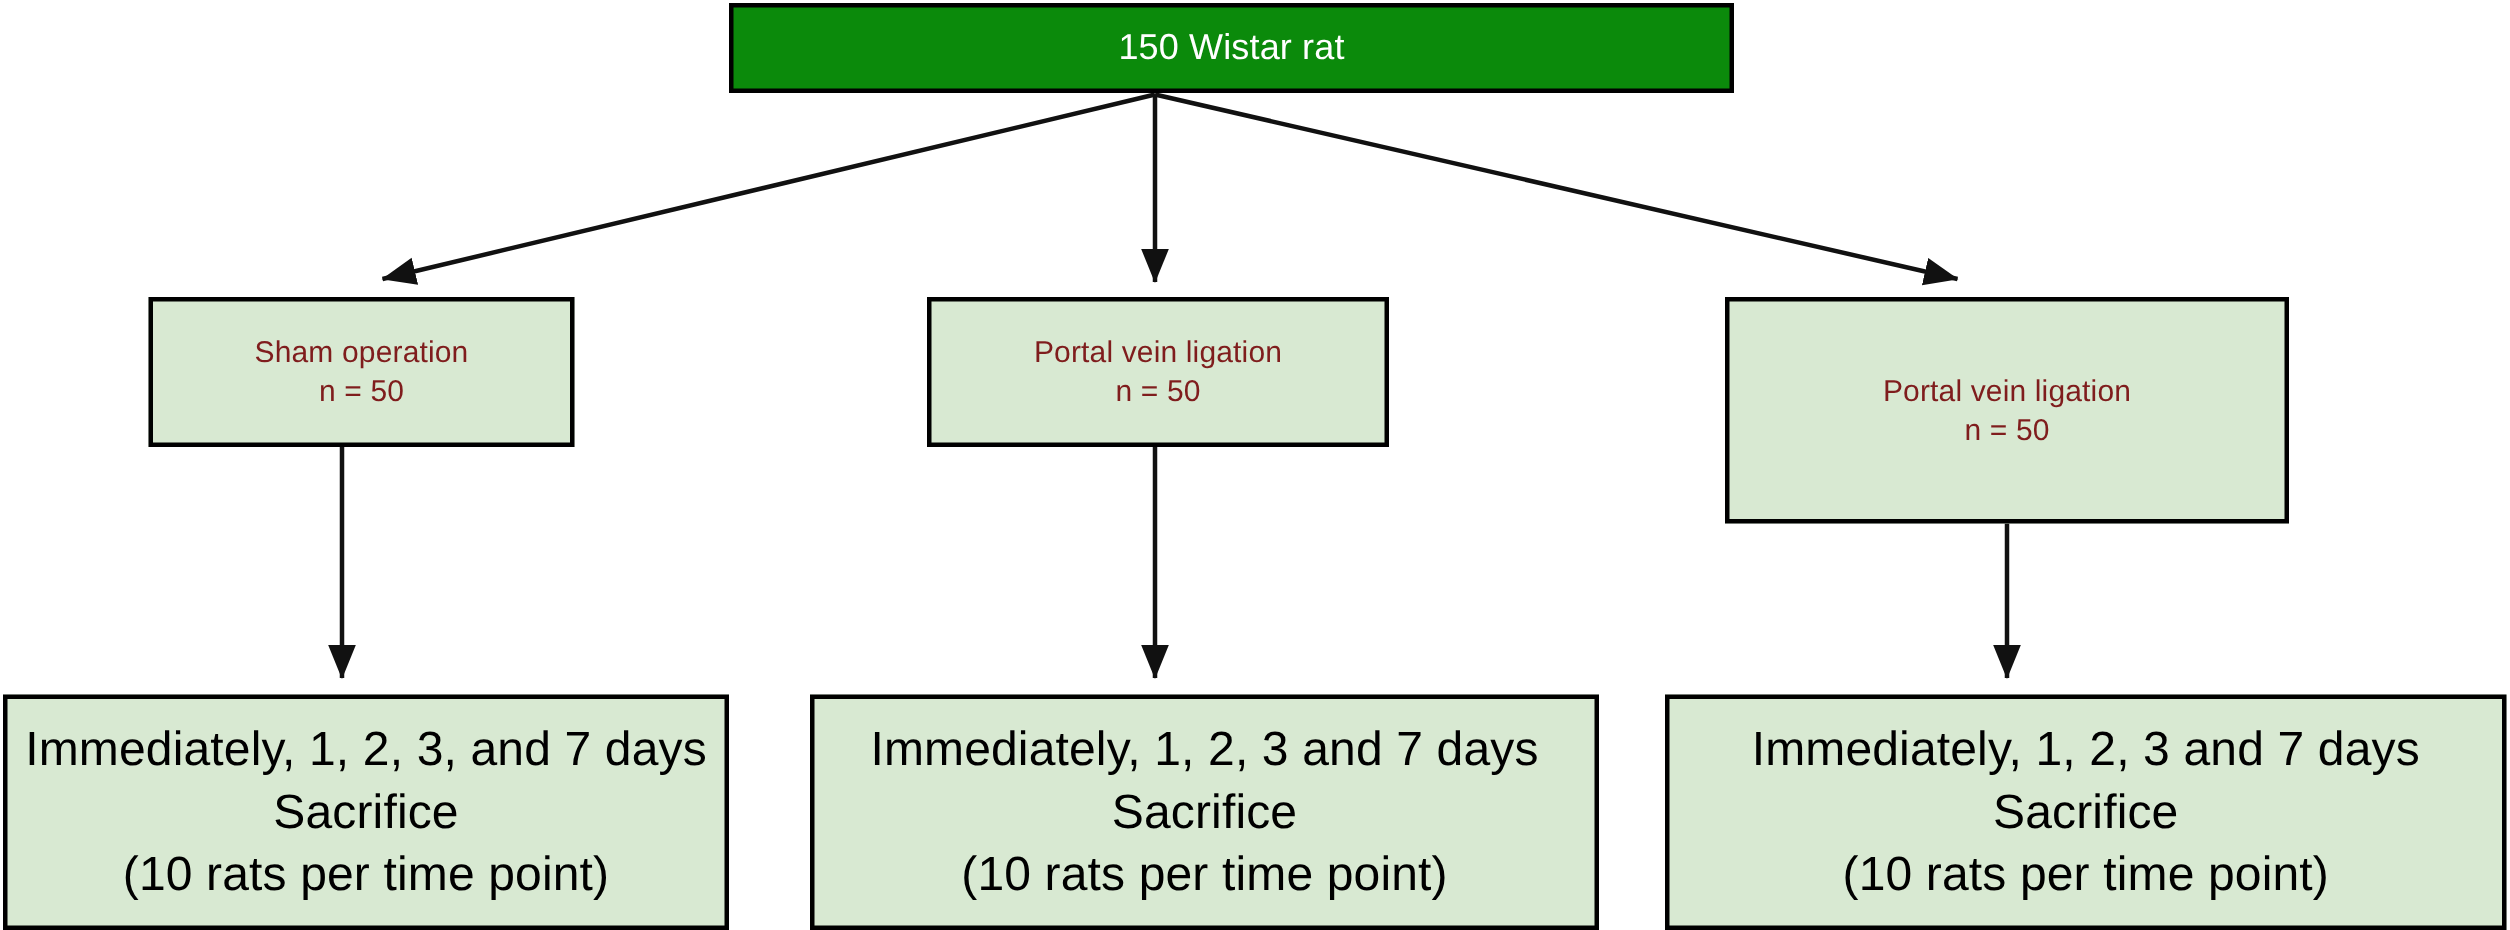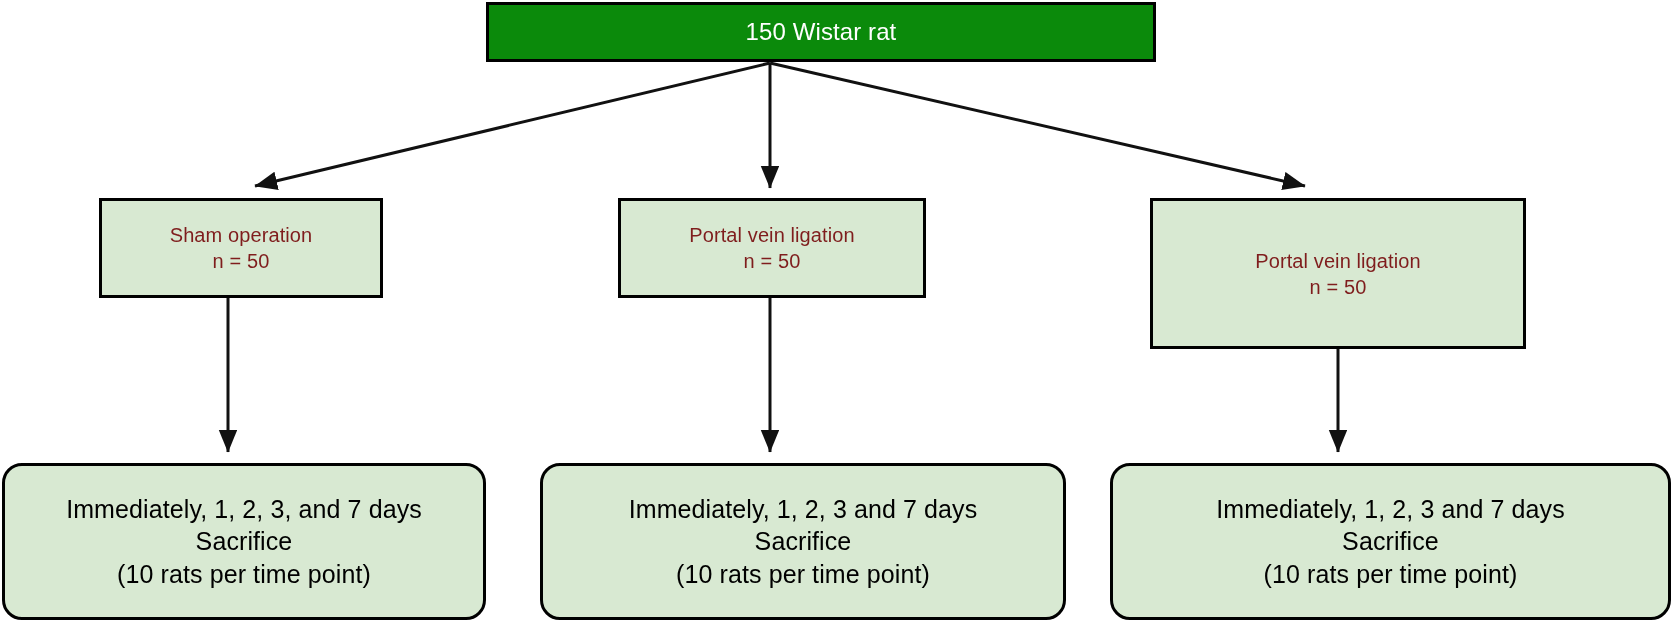--- a/index.html
+++ b/index.html
@@ -48,22 +48,21 @@
     font-size: 24px;
   }
   .group-node {
     background: #d8e9d2;
     color: #7f1d1d;
     font-size: 20px;
   }
   .outcome-node {
     background: #d8e9d2;
     color: #000000;
-    font-size: 25px;
-    border-radius: 20px;
+    font-size: 32px;
   }
 </style>
 </head>
 <body>
 
 <div id="canvas">
 
   <svg class="edges" viewBox="0 0 1673 620" width="1673" height="620" xmlns="http://www.w3.org/2000/svg">
     <defs>
       <marker id="arrowhead" markerWidth="9" markerHeight="9" refX="7.4" refY="3.1" orient="auto" markerUnits="strokeWidth">

